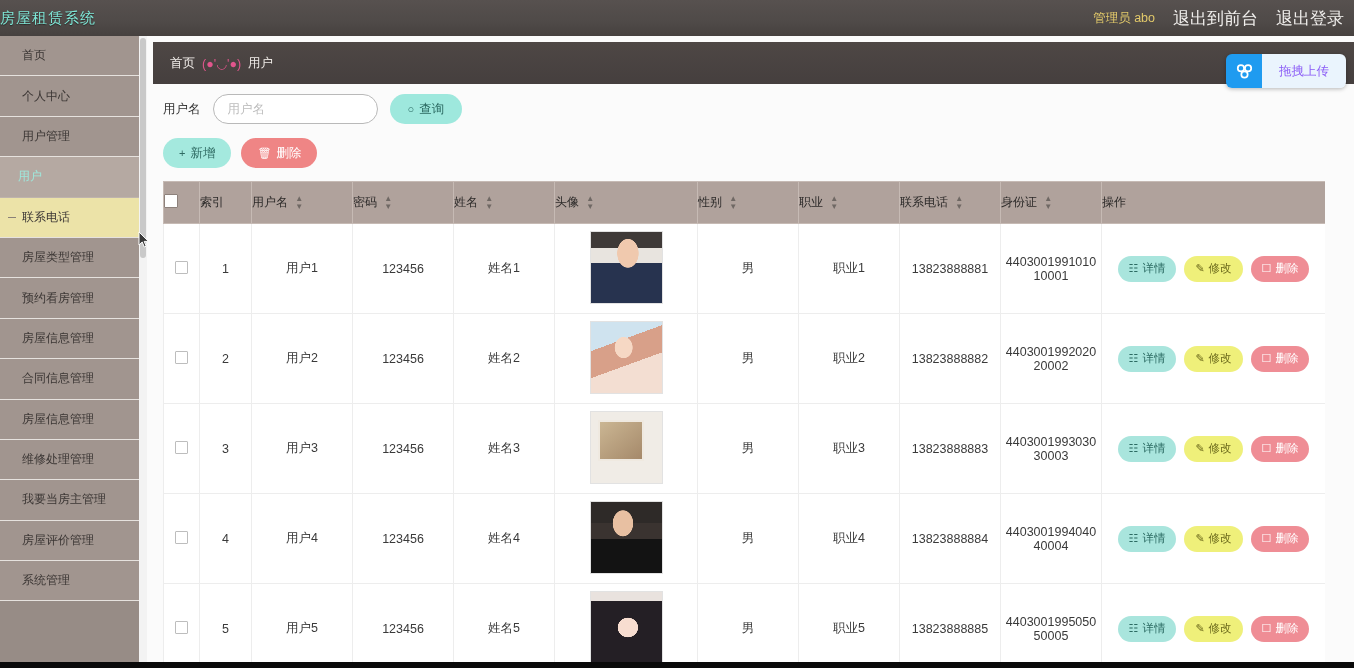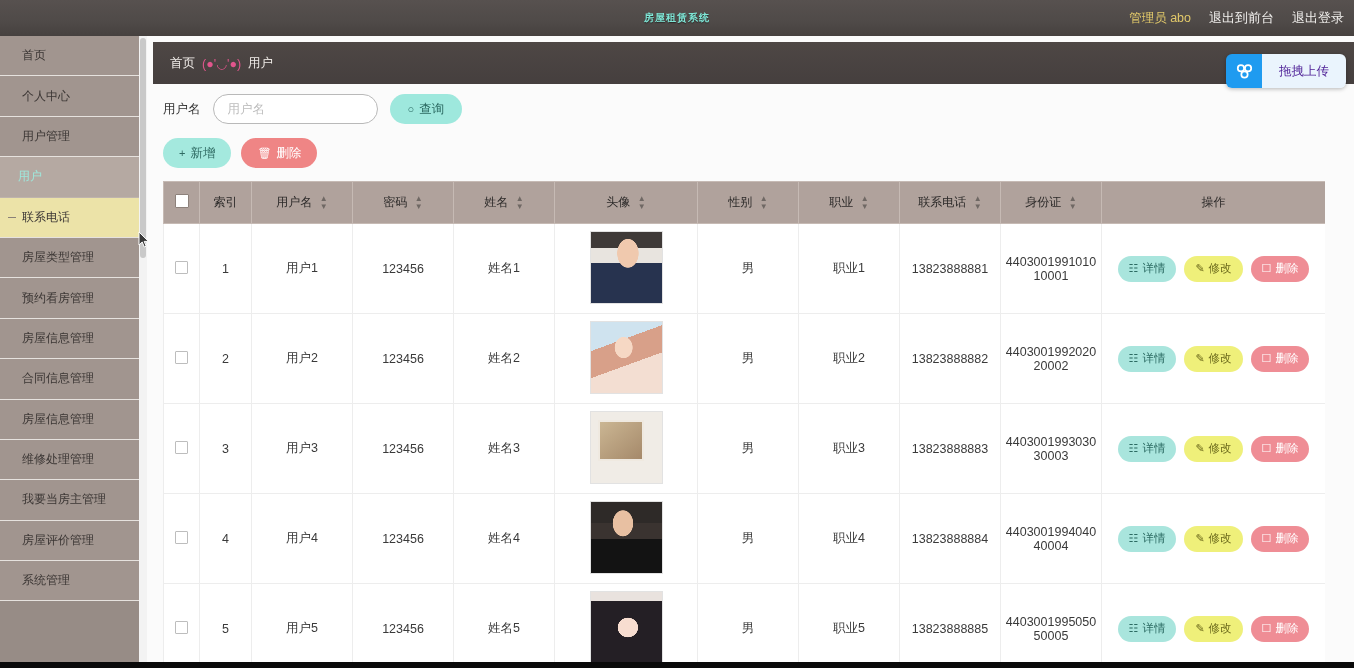--- a/index.html
+++ b/index.html
@@ -11,31 +11,31 @@
   }
   #app { position: relative; width: 1354px; height: 668px; background:#fff; overflow:hidden; }
 
   
   .topbar {
     position:absolute; left:0; top:0; width:1354px; height:36px;
     background: linear-gradient(180deg,#57514f 0%,#4f4a48 60%,#46413f 100%);
     display:flex; align-items:center;
   }
   .topbar-title {
-    position:absolute; left:0; right:0; text-align:center;
-    font-size:10px; font-weight:bold; color:#7fe8d8;
+    position:absolute; left:0; right:0; text-align:left;
+    font-size:15px; font-weight:normal; color:#7fe8d8;
     letter-spacing:1px;
     text-shadow: 0 1px 1px rgba(0,0,0,.5);
   }
   .topbar-right {
     position:absolute; right:10px; top:0; height:36px;
     display:flex; align-items:center; gap:18px; z-index:4;
   }
   .topbar-user { font-size:12.5px; color:#e2c96a; }
-  .topbar-link { font-size:13px; color:#f2f0ee; cursor:pointer; }
+  .topbar-link { font-size:17px; color:#f2f0ee; cursor:pointer; }
 
   
   .sidebar {
     position:absolute; left:0; top:36px; width:139px; height:632px;
     background:#978c86; overflow:hidden;
   }
   .menu-item {
     height:40.4px; display:flex; align-items:center; padding-left:22px;
     font-size:12px; color:#3b3634;
     border-bottom:1px solid #e6e2de;
@@ -80,21 +80,21 @@
     display:flex; align-items:center; height:34px;
     border-radius:6px; overflow:hidden;
     box-shadow:0 1px 4px rgba(0,0,0,.28);
     cursor:pointer; z-index:6;
   }
   .upload-icon {
     width:36px; height:34px; background:#1f9bf0;
     display:flex; align-items:center; justify-content:center;
   }
   .upload-label {
-    height:48px; padding:8px 17px; background:#eaf4fd; color:#4c1d95;
+    height:48px; padding:8px 17px; background:#eaf4fd; color:#8b5cf6;
     display:flex; align-items:center; font-size:12.5px;
   }
 
   
   .search-row {
     position:absolute; left:16px; top:58px; display:flex; align-items:center; gap:12px;
   }
   .search-label { font-size:12.5px; color:#333; }
   .search-input {
     width:165px; height:30px; border:1px solid #b9b9b9; border-radius:16px;
@@ -116,21 +116,21 @@
 
   
   .table-wrap {
     position:absolute; left:16px; top:145px; width:1162px; height:487px;
     overflow:hidden; background:#fff;
   }
   table.data { border-collapse:collapse; width:1162px; table-layout:fixed; }
   table.data th {
     height:42px; background:#b0a29c; color:#2c2a29; font-size:12px; font-weight:normal;
     border-right:1px solid #c6bab4; border-bottom:1px solid #c6bab4;
-    text-align:center; vertical-align:middle;
+    text-align:left; vertical-align:middle;
   }
   table.data th:first-child { border-left:1px solid #c6bab4;}
   table.data tr.head { border-top:1px solid #c6bab4;}
   .sort-caret {
     display:inline-block; margin-left:4px; font-size:8px; line-height:8px;
     color:#6f6864; vertical-align:middle;
   }
   .sort-caret i { display:block; font-style:normal; }
   table.data td {
     height:90px; border-right:1px solid #ededed; border-bottom:1px solid #ededed;

